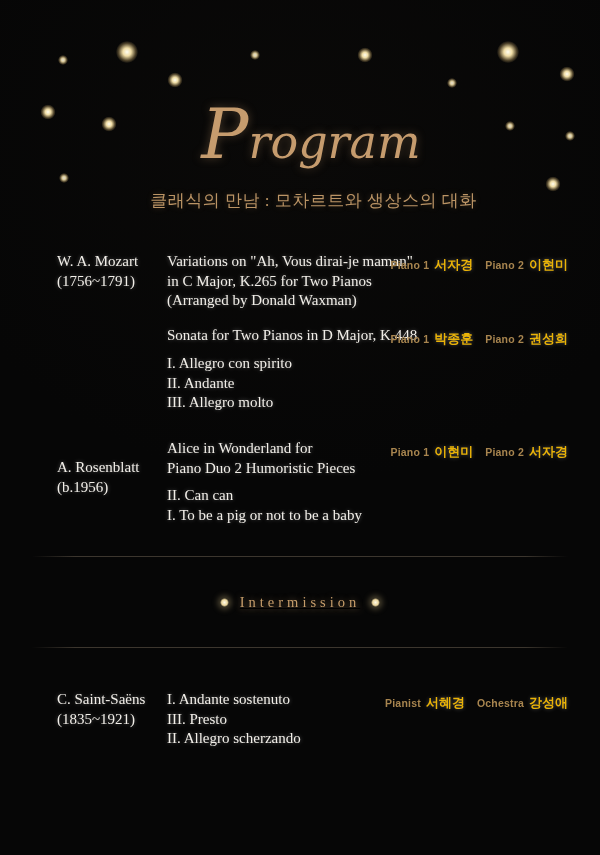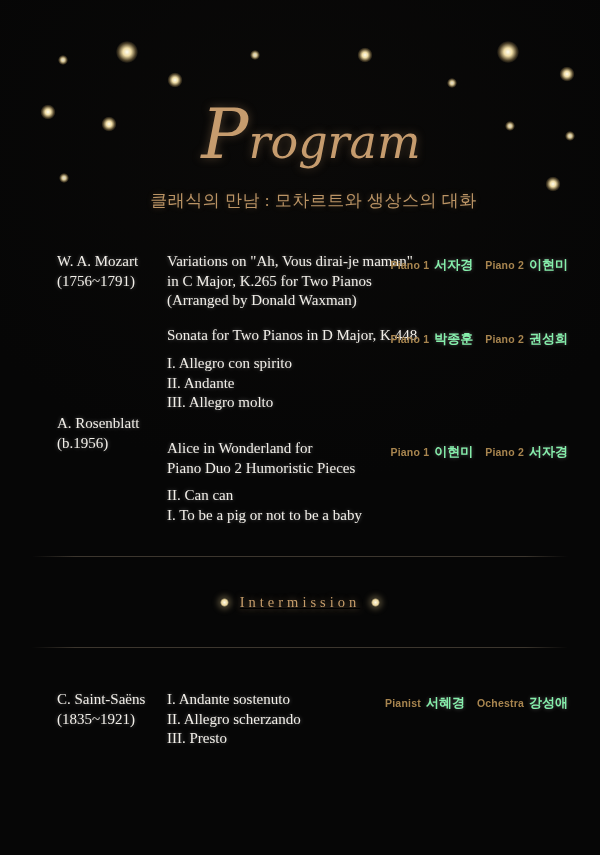--- a/index.html
+++ b/index.html
@@ -55,21 +55,21 @@
     position:absolute; right:32px;
     display:flex; gap:12px; align-items:baseline;
     white-space:nowrap;
   }
   .plabel {
     font-family:"Liberation Sans","DejaVu Sans",sans-serif;
     font-weight:bold; font-size:10.5px; color:#a8854f; letter-spacing:.2px;
   }
   .pname {
     font-family:"Liberation Sans","DejaVu Sans",sans-serif;
-    font-weight:bold; font-size:13px; color:#86efac;
+    font-weight:bold; font-size:13px; color:#eab308;
     text-shadow:0 0 4px rgba(255,255,255,0.3);
     margin-left:5px;
   }
 
   
   .divider {
     position:absolute; left:32px; right:32px; height:1px;
     background:linear-gradient(90deg, rgba(60,54,46,0) 0%, #3c362e 8%, #3c362e 92%, rgba(60,54,46,0) 100%);
   }
   .d1 { top:556px; } .d2 { top:647px; }
@@ -83,21 +83,21 @@
   }
   .int-dot {
     width:9px; height:9px; border-radius:50%;
     background:radial-gradient(circle,#fffbe8 0%,#ecd79e 45%, rgba(220,185,115,0) 78%);
     box-shadow:0 0 6px 2px rgba(240,215,150,0.35);
   }
 
   
   .c1 { top:252px; } .p1 { top:252px; } .f1 { top:255px; }
   .p2 { top:326px; } .f2 { top:329px; } .m2 { top:354px; }
-  .c3 { top:414px; } .p3 { top:439px; } .f3 { top:442px; }
+  .c3 { top:458px; } .p3 { top:439px; } .f3 { top:442px; }
   .m3 { top:486px; }
   .c4 { top:690px; } .m4 { top:690px; } .f4 { top:693px;margin-left:28px; }
 </style>
 </head>
 <body>
 
 <div class="star s-sm" style="left:63px;top:60px"></div>
 <div class="star s-lg" style="left:127px;top:52px"></div>
 <div class="star s-md" style="left:175px;top:80px"></div>
 <div class="star s-sm" style="left:255px;top:55px"></div>
@@ -166,19 +166,19 @@
   <span class="int-dot"></span>
 </div>
 <div class="divider d2"></div>
 
 <div class="abs composer-col c4">
   <div class="line">C. Saint-Saëns</div>
   <div class="line">(1835~1921)</div>
 </div>
 <div class="abs piece-col m4">
   <div class="line">I. Andante sostenuto</div>
+  <div class="line">III. Presto</div>
   <div class="line">II. Allegro scherzando</div>
-  <div class="line">III. Presto</div>
 </div>
 <div class="perfs f4">
   <span><span class="plabel">Pianist</span><span class="pname">서혜경</span></span>
   <span><span class="plabel">Ochestra</span><span class="pname">강성애</span></span>
 </div>
 
 </body></html>

